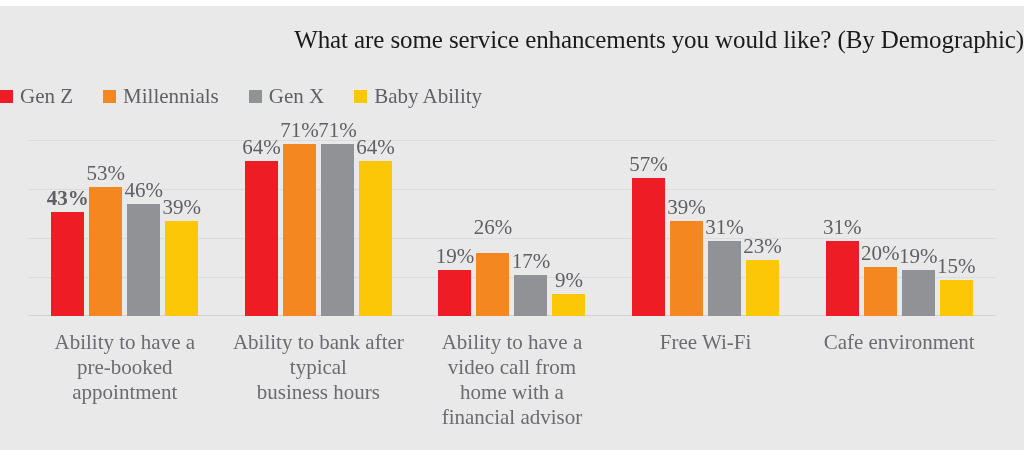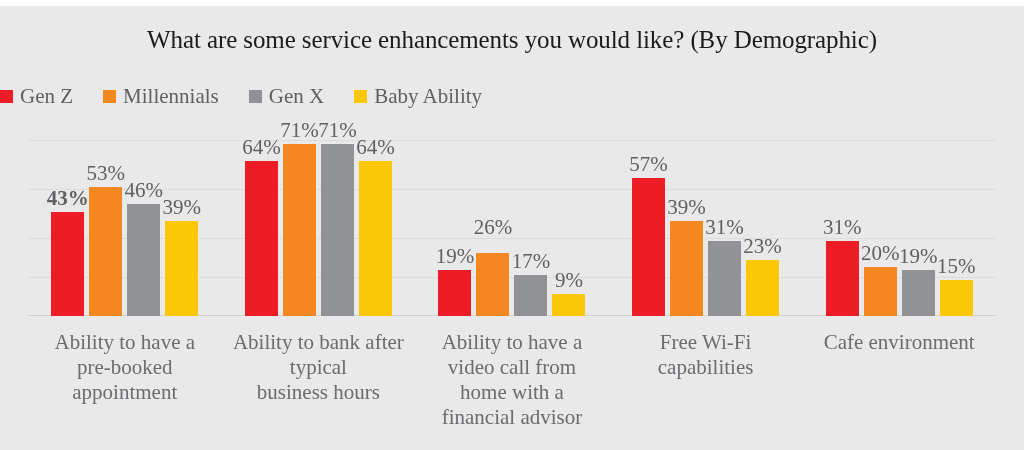--- a/index.html
+++ b/index.html
@@ -30,21 +30,21 @@
     height: 6px;
     background: #ffffff;
   }
 
   
   .chart-title {
     position: absolute;
     top: 26px;
     left: 0;
     width: 1024px;
-    text-align: center;
+    text-align: right;
     font-family: "Liberation Serif", serif;
     font-size: 25px;
     font-weight: 400;
     color: #1b1b1b;
     letter-spacing: -0.1px;
     white-space: nowrap;
   }
 
   
   .legend {
@@ -327,20 +327,19 @@
         <div class="category-label">business hours</div>
       </div>
       <div class="category-cell">
         <div class="category-label">Ability to have a</div>
         <div class="category-label">video call from</div>
         <div class="category-label">home with a</div>
         <div class="category-label">financial advisor</div>
       </div>
       <div class="category-cell">
         <div class="category-label">Free Wi-Fi</div>
-        <div class="category-label">capabilities</div>
       </div>
       <div class="category-cell">
         <div class="category-label">Cafe environment</div>
       </div>
     </div>
 
 </div>
 
 </body></html>

